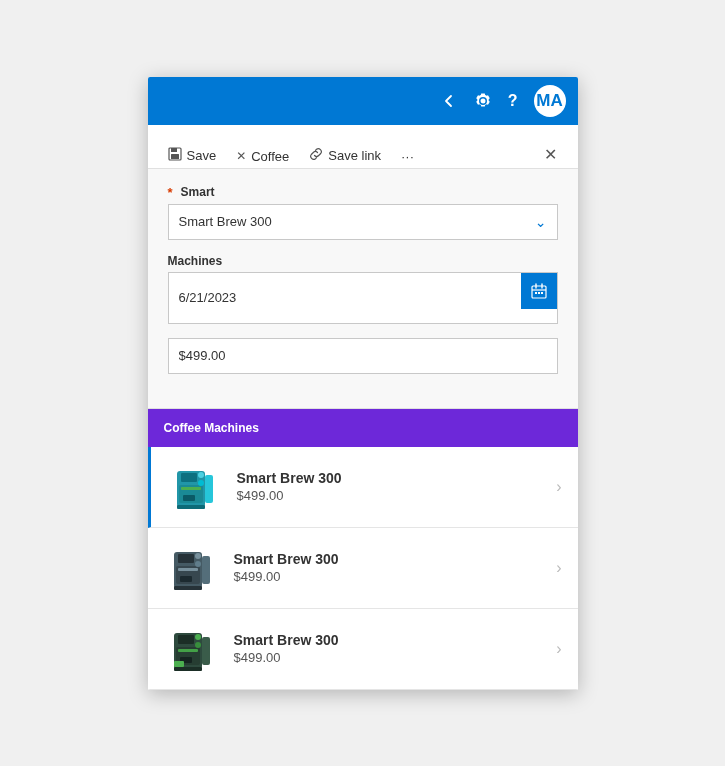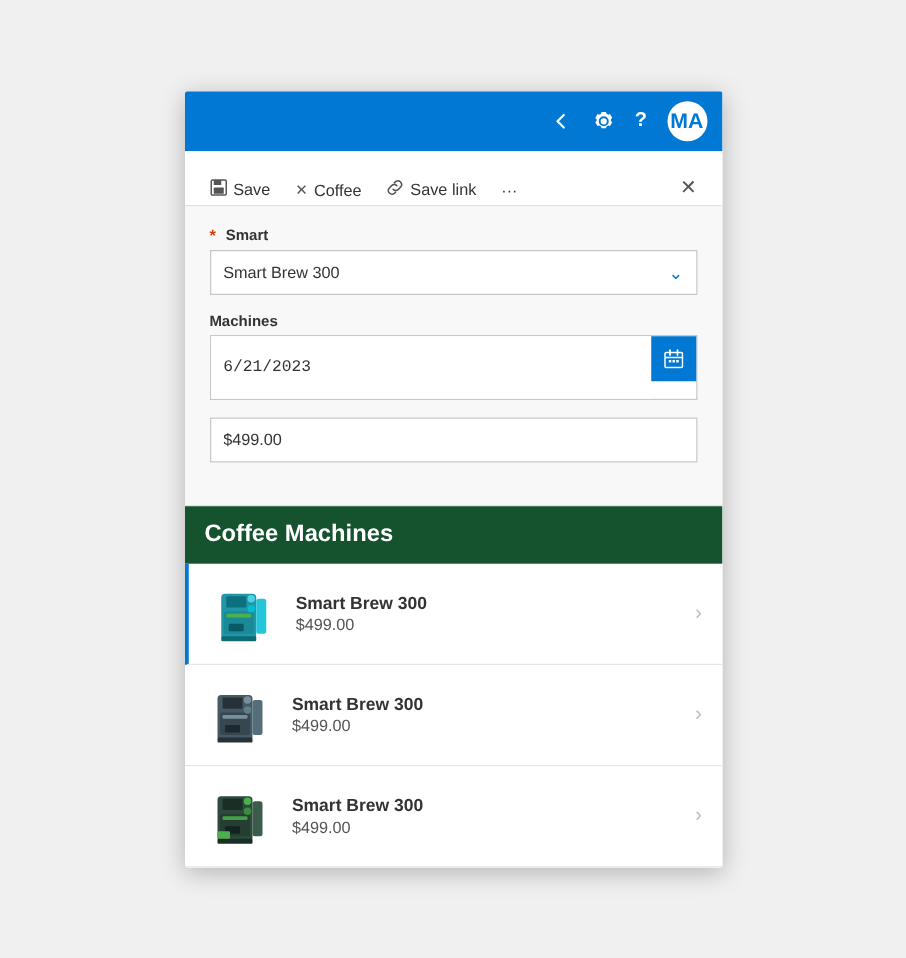--- a/index.html
+++ b/index.html
@@ -161,21 +161,20 @@
     .dropdown-arrow {
       color: #0078d4;
       font-size: 14px;
     }
 
     .date-field-wrapper {
       display: flex;
       border: 1px solid #c8c8c8;
       background: #fff;
       height: 52px;
-      font-family: Liberation Mono, monospace;
     }
 
     .date-input {
       flex: 1;
       border: none;
       outline: none;
       padding: 0 10px;
       font-size: 13px;
       font-family: inherit;
       color: #333;
@@ -195,24 +194,24 @@
       font-size: 14px;
       flex-shrink: 0;
     }
 
     
     .list-section {
       background: #fff;
     }
 
     .list-header {
-      background: #14532d;
+      background: #6d28d9;
       color: #fff;
       padding: 12px 16px;
-      font-size: 19px;
+      font-size: 12px;
       font-weight: 700;
     }
 
     .list-items {
       overflow-y: auto;
       max-height: 300px;
     }
 
     .list-item {
       display: flex;

